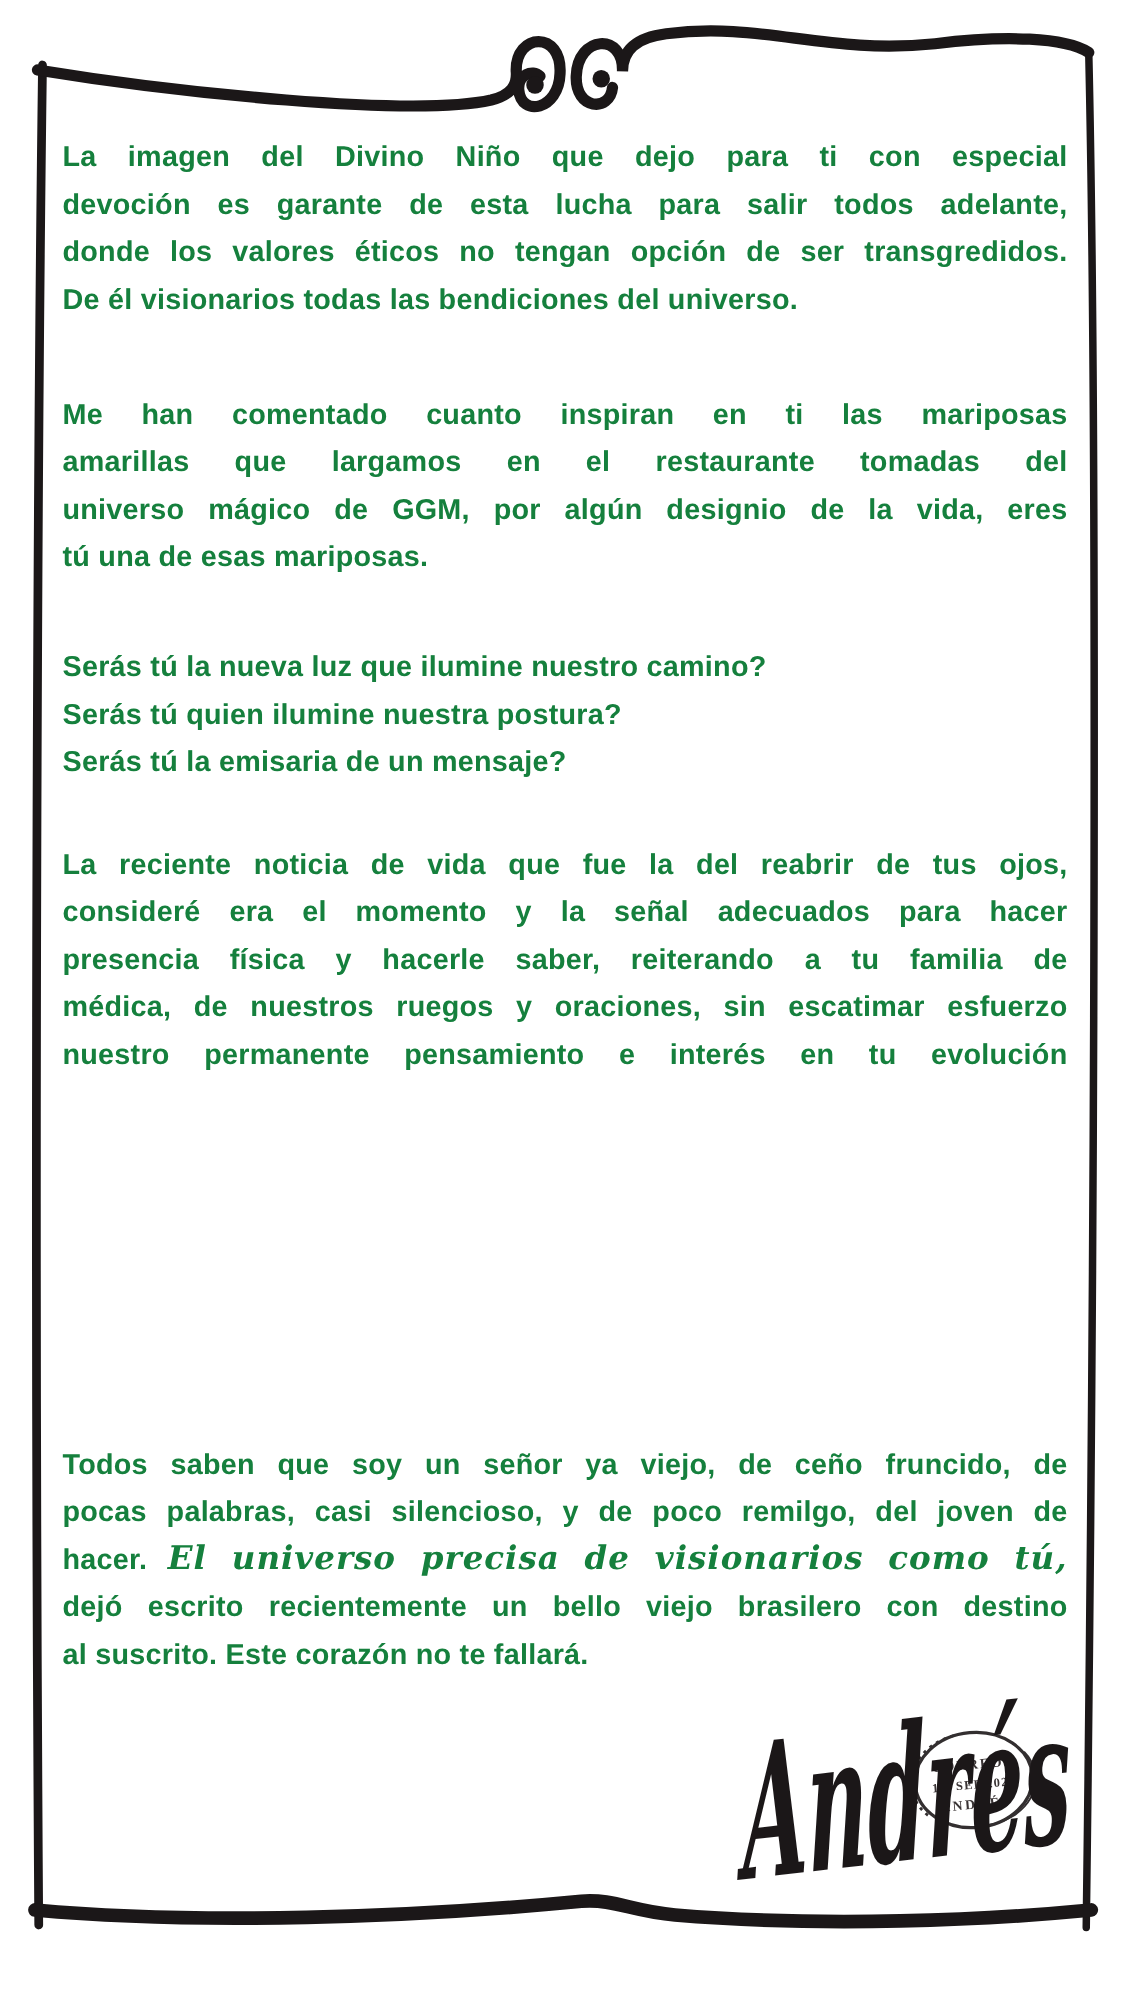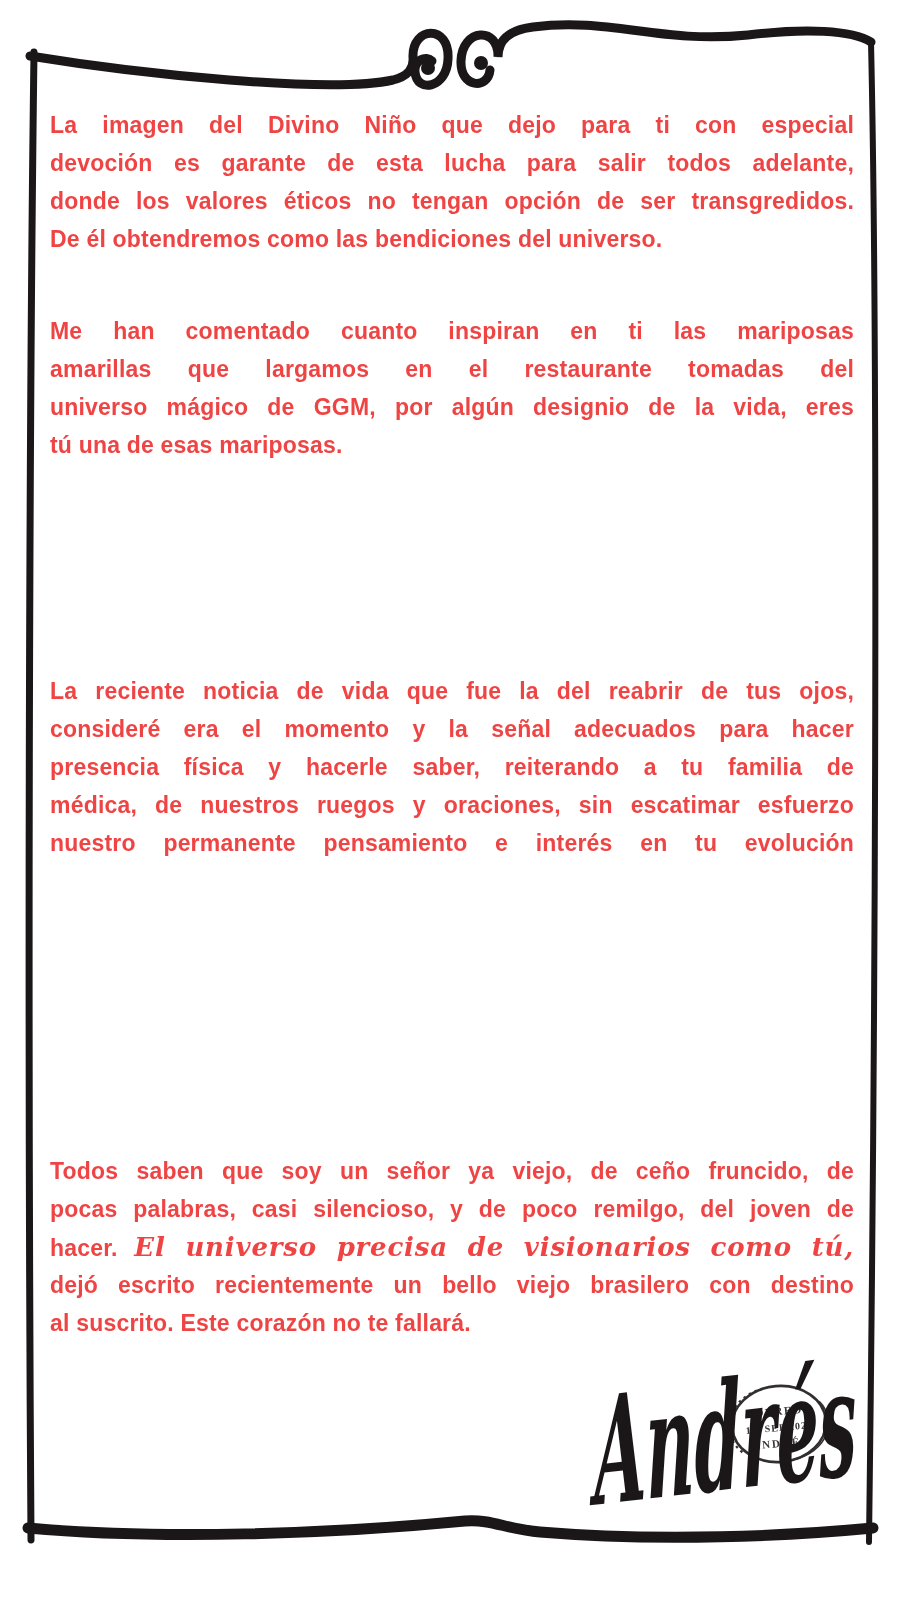--- a/index.html
+++ b/index.html
@@ -24,21 +24,21 @@
     width: 804px;
     z-index: 2;
   }
   .ln {
     font-size: 23px;
     font-weight: bold;
     line-height: 38px;
     height: 38px;
     white-space: pre;
     letter-spacing: 0.2px;
-    color: #ef4444;
+    color: #15803d;
   }
   .ln.j {
     white-space: normal;
     text-align: justify;
     text-align-last: justify;
   }
   .script {
     font-family: "DejaVu Serif", serif;
     font-style: italic;
     font-weight: bold;
@@ -100,30 +100,35 @@
 
       <circle cx="428" cy="68" r="7" fill="#1b1718" stroke="none"></circle>
       <circle cx="481" cy="63" r="7" fill="#1b1718" stroke="none"></circle>
     </g>
   </svg>
 
   <div class="para" style="top:106px">
     <div class="ln j">La imagen del Divino Niño que dejo para ti con especial</div>
     <div class="ln j">devoción es garante de esta lucha para salir todos adelante,</div>
     <div class="ln j">donde los valores éticos no tengan opción de ser transgredidos.</div>
-    <div class="ln">De él obtendremos como las bendiciones del universo.</div>
+    <div class="ln">De él visionarios todas las bendiciones del universo.</div>
   </div>
 
   <div class="para" style="top:312px">
     <div class="ln j">Me han comentado cuanto inspiran en ti las mariposas</div>
     <div class="ln j">amarillas que largamos en el restaurante tomadas del</div>
     <div class="ln j">universo mágico de GGM, por algún designio de la vida, eres</div>
     <div class="ln">tú una de esas mariposas.</div>
   </div>
 
+  <div class="para" style="top:514px">
+    <div class="ln">Serás tú la nueva luz que ilumine nuestro camino?</div>
+    <div class="ln">Serás tú quien ilumine nuestra postura?</div>
+    <div class="ln">Serás tú la emisaria de un mensaje?</div>
+  </div>
 
   <div class="para" style="top:672px">
     <div class="ln j">La reciente noticia de vida que fue la del reabrir de tus ojos,</div>
     <div class="ln j">consideré era el momento y la señal adecuados para hacer</div>
     <div class="ln j">presencia física y hacerle saber, reiterando a tu familia de</div>
     <div class="ln j">médica, de nuestros ruegos y oraciones, sin escatimar esfuerzo</div>
     <div class="ln j">nuestro permanente pensamiento e interés en tu evolución</div>
   </div>
 
 

